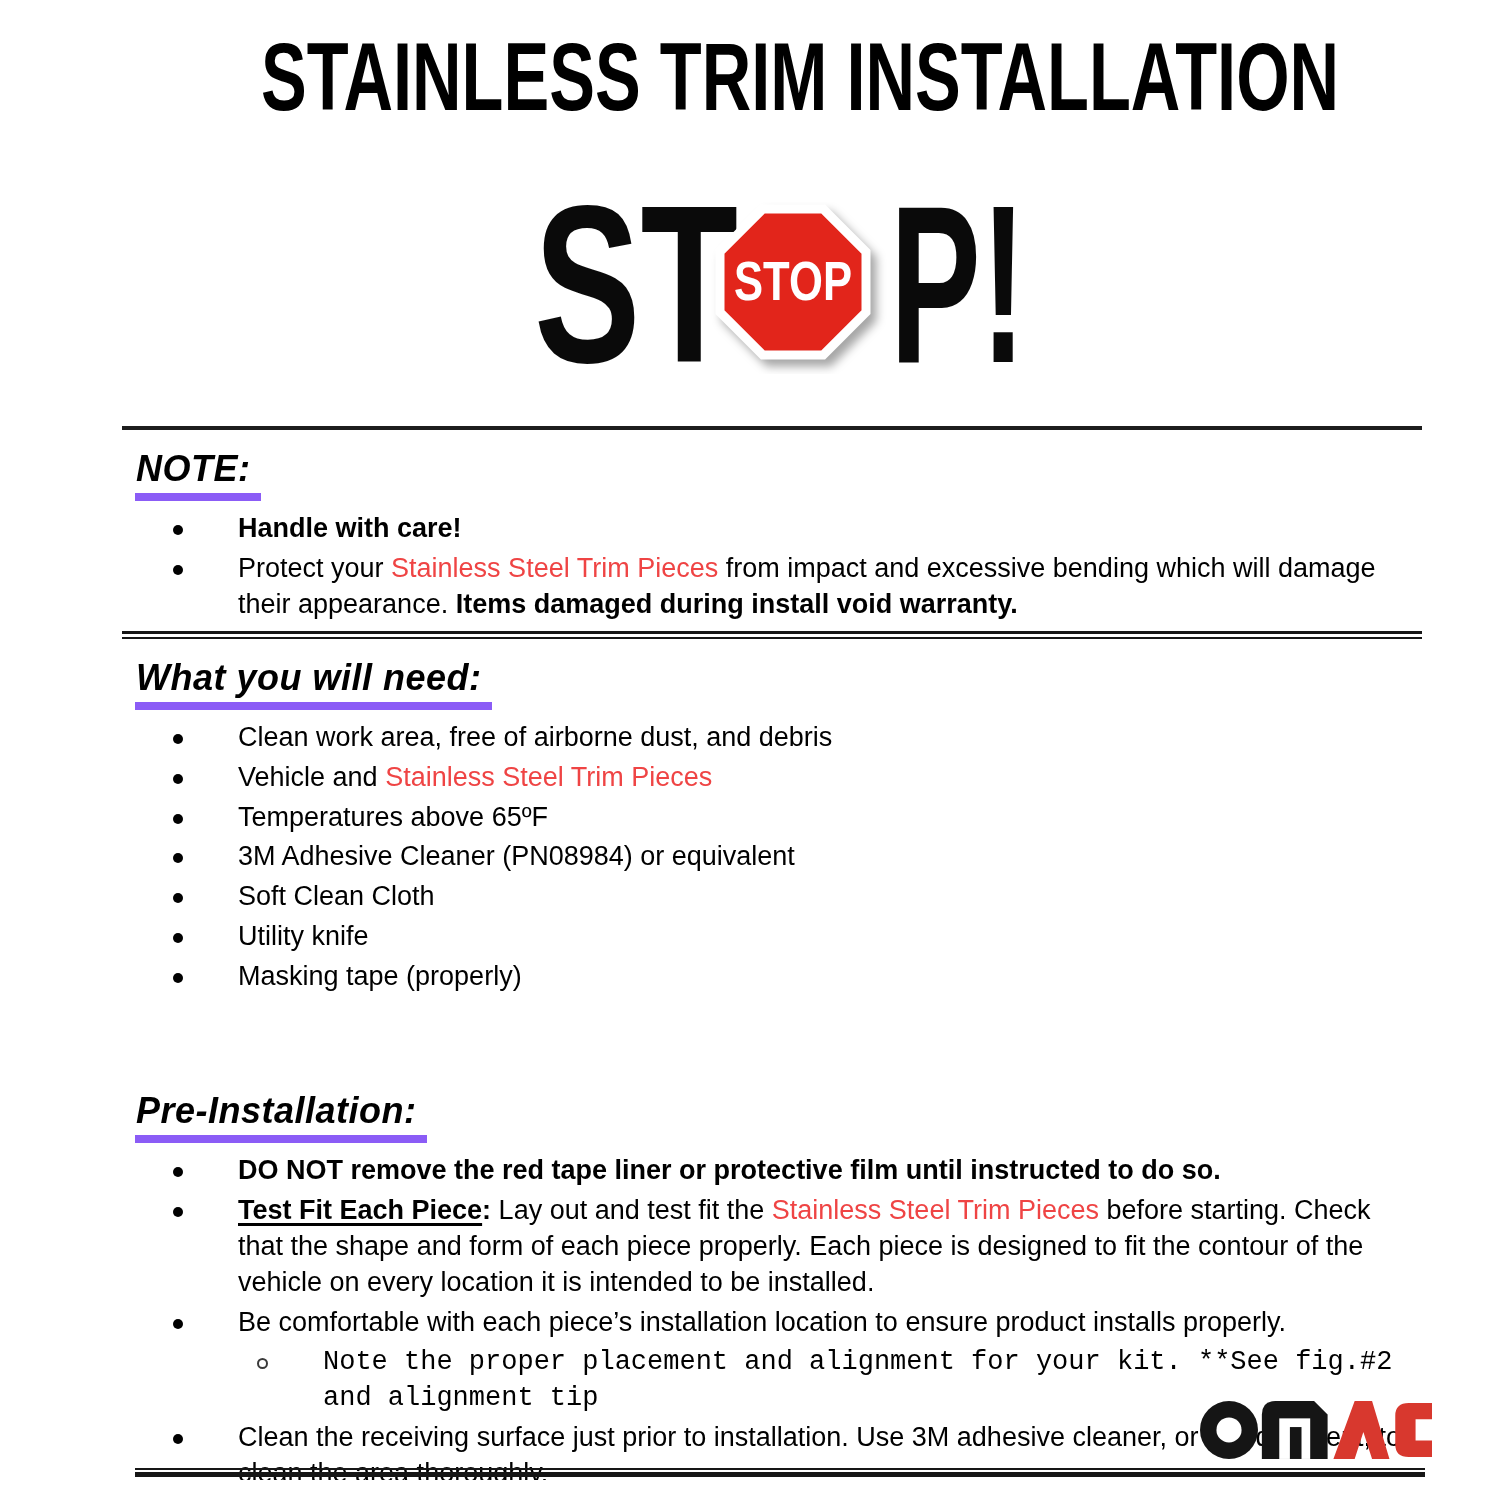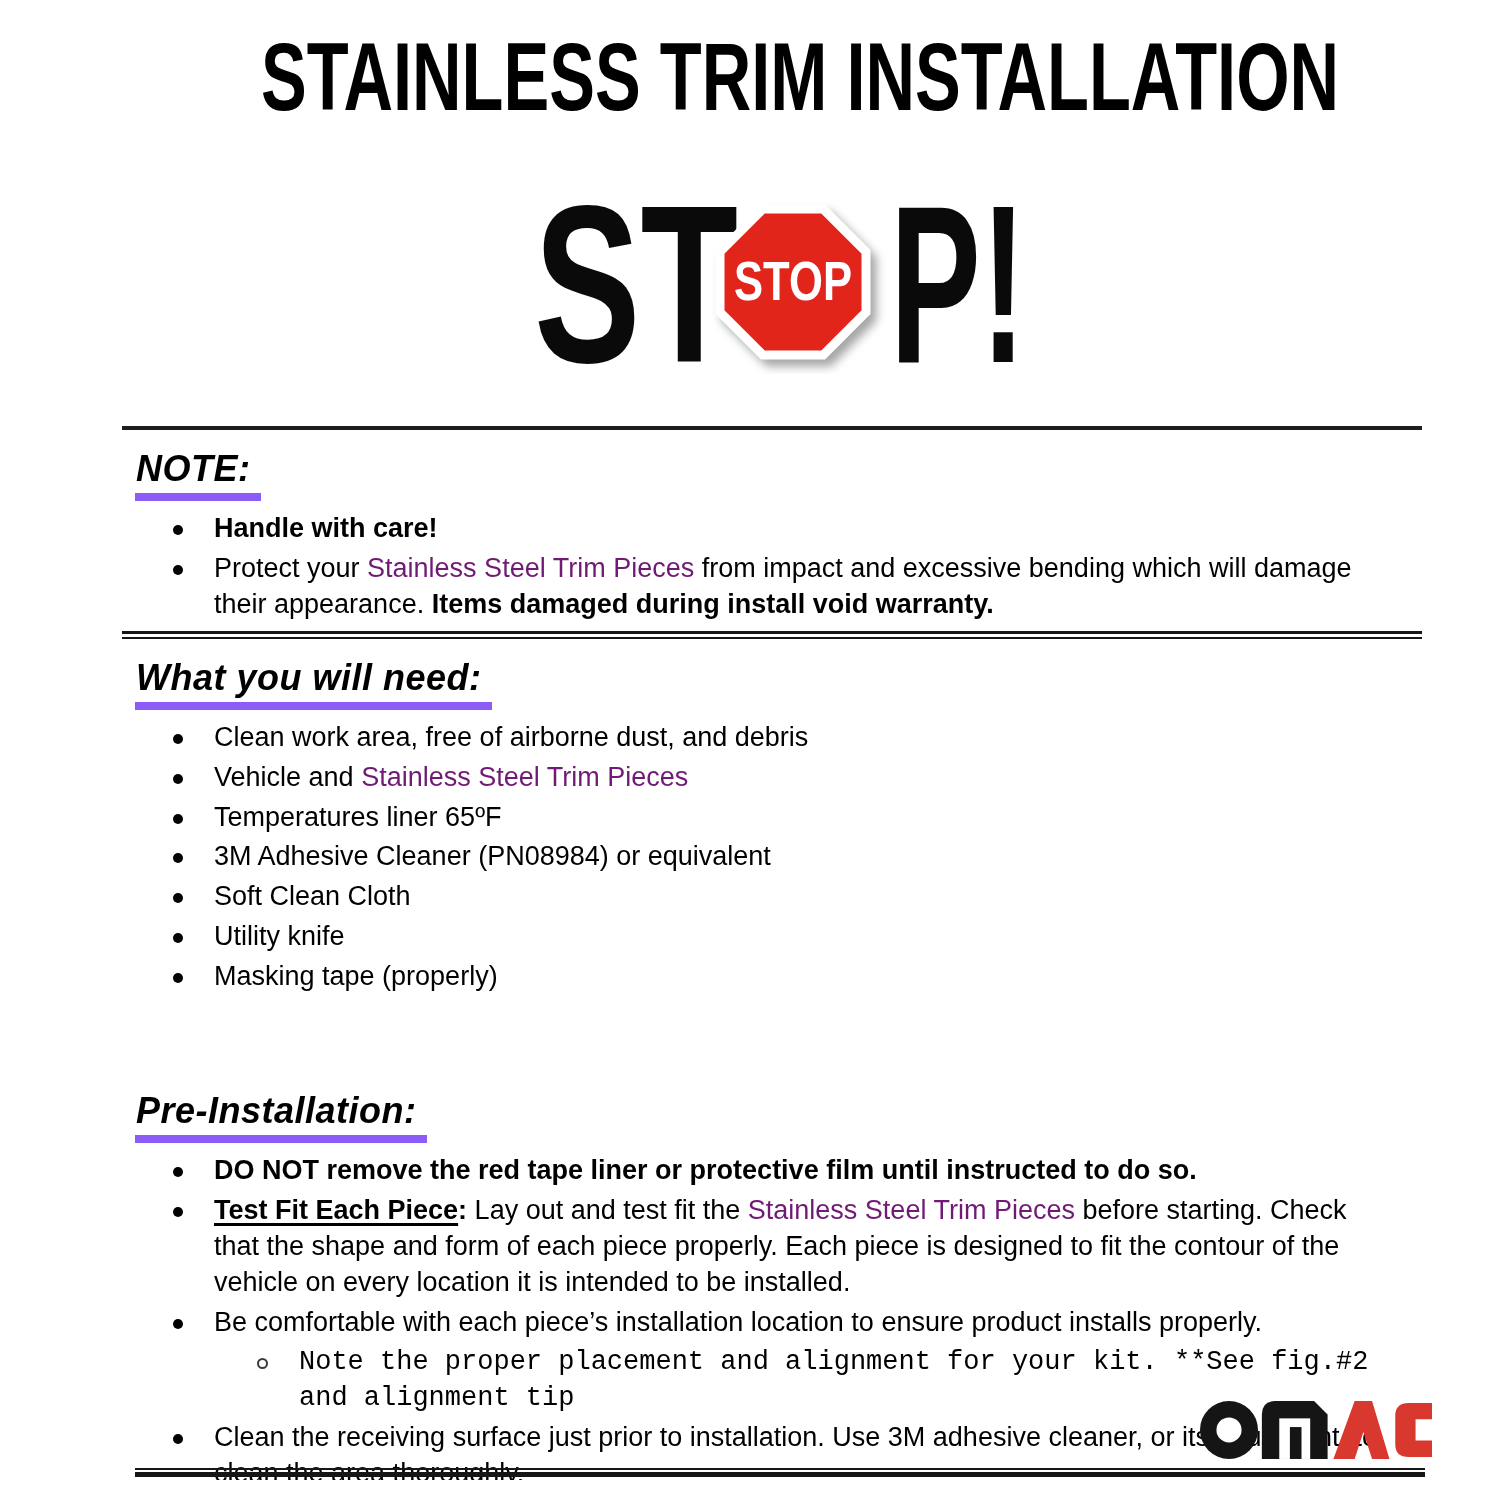--- a/index.html
+++ b/index.html
@@ -52,20 +52,21 @@
   .sec-heading.mt-big { margin-top:91px; }
   
   .blist { margin:10px 0 0 0; padding:0; list-style:none; }
   .blist li {
     display:flex;
     align-items:flex-start;
     padding-left:38px;
     margin-bottom:4px;
     font-size:27px;
     line-height:1.33;
+    gap:24px;
   }
   .blist li .li-text { margin-left:31px; max-width:1165px; }
   .dot {
     flex:0 0 auto;
     width:10px; height:10px;
     margin-top:14px;
     border-radius:50%;
     background:#000;
   }
   .li-sub { padding-left:122px !important;font-family:Liberation Mono, monospace; }
@@ -73,21 +74,21 @@
     flex:0 0 auto;
     width:11px; height:11px;
     margin-top:13px;
     border-radius:50%;
     border:2px solid #3a3a3a;
     background:transparent;
     box-sizing:border-box;
   }
   .li-sub .li-text { max-width:1100px; }
   .b { font-weight:bold; }
-  .red { color:#701a75; }
+  .red { color:#ef4444; }
   .u-label { font-weight:bold; text-decoration:underline; text-decoration-thickness:3px; text-underline-offset:4px; }
   
   .logo { position:absolute; right:68px; bottom:19px; line-height:0; }
 </style>
 </head>
 <body>
 
 <div class="page">
 
   <svg class="title-svg" width="1330" height="112" viewBox="0 0 1330 112">
@@ -127,21 +128,21 @@
       <li>
         <span class="dot"></span>
         <span class="li-text">Clean work area, free of airborne dust, and debris</span>
       </li>
       <li>
         <span class="dot"></span>
         <span class="li-text"><span>Vehicle and </span><span class="red">Stainless Steel Trim Pieces</span></span>
       </li>
       <li>
         <span class="dot"></span>
-        <span class="li-text">Temperatures liner 65ºF</span>
+        <span class="li-text">Temperatures above 65ºF</span>
       </li>
       <li>
         <span class="dot"></span>
         <span class="li-text">3M Adhesive Cleaner (PN08984) or equivalent</span>
       </li>
       <li>
         <span class="dot"></span>
         <span class="li-text">Soft Clean Cloth</span>
       </li>
       <li>

